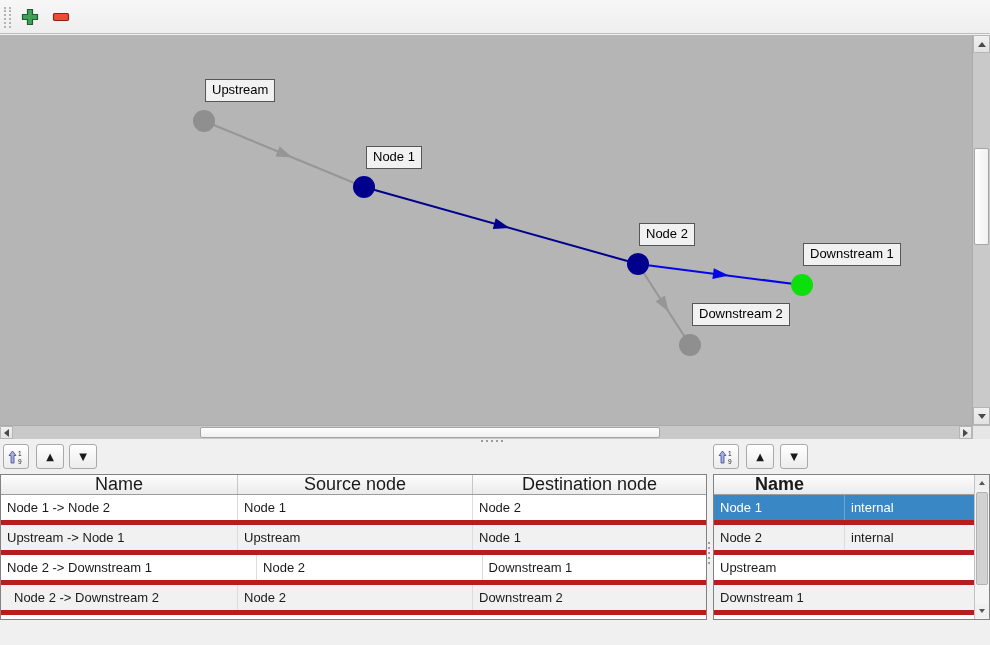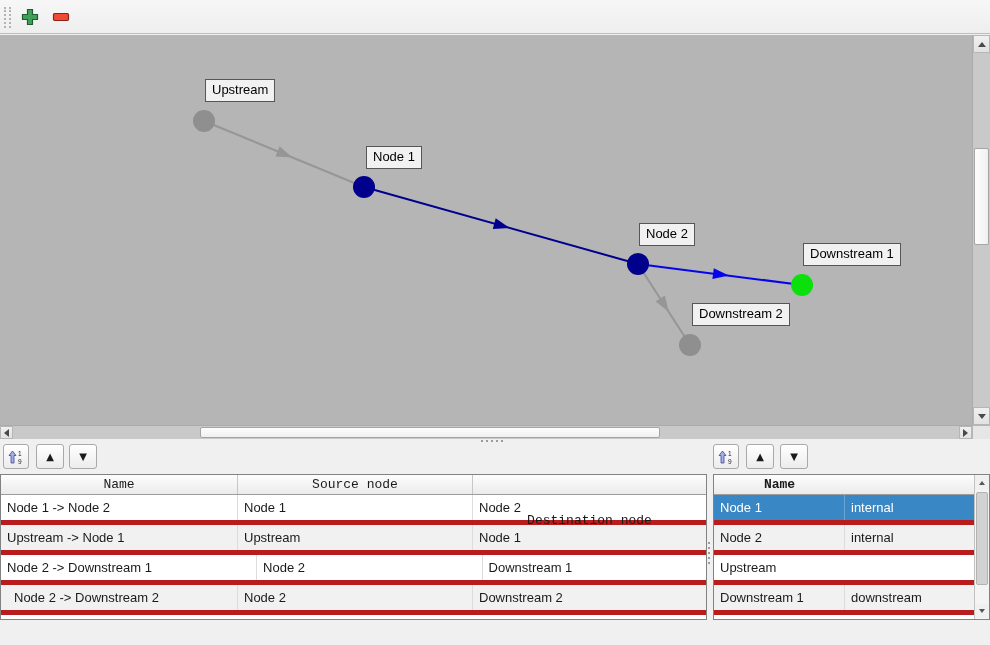--- a/index.html
+++ b/index.html
@@ -115,21 +115,21 @@
   }
   #edge-table { left: 0; width: 707px; }
   #node-table { left: 713px; width: 277px; }
   .thead {
     display: flex; height: 20px;
     background: linear-gradient(#fdfdfd, #ebebeb);
     border-bottom: 1px solid #9d9d9d;
   }
   .th {
     display: flex; align-items: center; justify-content: center;
-    height: 100%; border-right: 1px solid #c6c6c6; font-size: 13px; cursor: pointer; font-family: Liberation Mono, monospace;
+    height: 100%; border-right: 1px solid #c6c6c6; font-size: 18px; cursor: pointer;
   }
   .th:last-child { border-right: none; }
   #node-table .th { font-weight: bold; }
   .tr { display: flex; height: 30px; border-bottom: 5px solid #b91c1c; background: #ffffff; cursor: pointer; }
   .tr.alt { background: #f1f1f1; }
   .td {
     display: flex; align-items: center; height: 100%; padding-left: 6px;
     border-right: 1px solid #dcdcdc; font-size: 13px;
     white-space: nowrap; overflow: hidden;
   }
@@ -248,21 +248,21 @@
     <span class="tri-glyph">▲</span>
   </button>
   <button class="pane-btn" id="node-down">
     <span class="tri-glyph">▼</span>
   </button>
 
   <div class="table" id="edge-table">
     <div class="thead">
         <div class="th" style="width: 237px;">Name</div>
         <div class="th" style="width: 235px;">Source node</div>
-        <div class="th" style="width: 233px; margin-top: 36px;">Destination node</div>
+        <div class="th" style="width: 233px;">Destination node</div>
       </div>
     <div class="tbody">
         <div class="tr">
           <div class="td" style="width: 237px;">Node 1 -&gt; Node 2</div>
           <div class="td" style="width: 235px;">Node 1</div>
           <div class="td" style="width: 233px;">Node 2</div>
         </div>
         <div class="tr alt">
           <div class="td" style="width: 237px;">Upstream -&gt; Node 1</div>
           <div class="td" style="width: 235px;">Upstream</div>
@@ -292,21 +292,20 @@
         </div>
         <div class="tr alt">
           <div class="td" style="width: 131px;">Node 2</div>
           <div class="td" style="width: 144px;">internal</div>
         </div>
         <div class="tr">
           <div class="td" style="width: 131px;">Upstream</div>
         </div>
         <div class="tr alt">
           <div class="td" style="width: 131px;">Downstream 1</div>
-          <div class="td" style="width: 144px;">downstream</div>
         </div>
       </div>
   </div>
 
   <div class="table-vscroll">
     <div class="tsc-btn tsc-up">
         <div class="arr-s-up"></div>
       </div>
     <div class="tthumb"></div>
     <div class="tsc-btn tsc-down">

